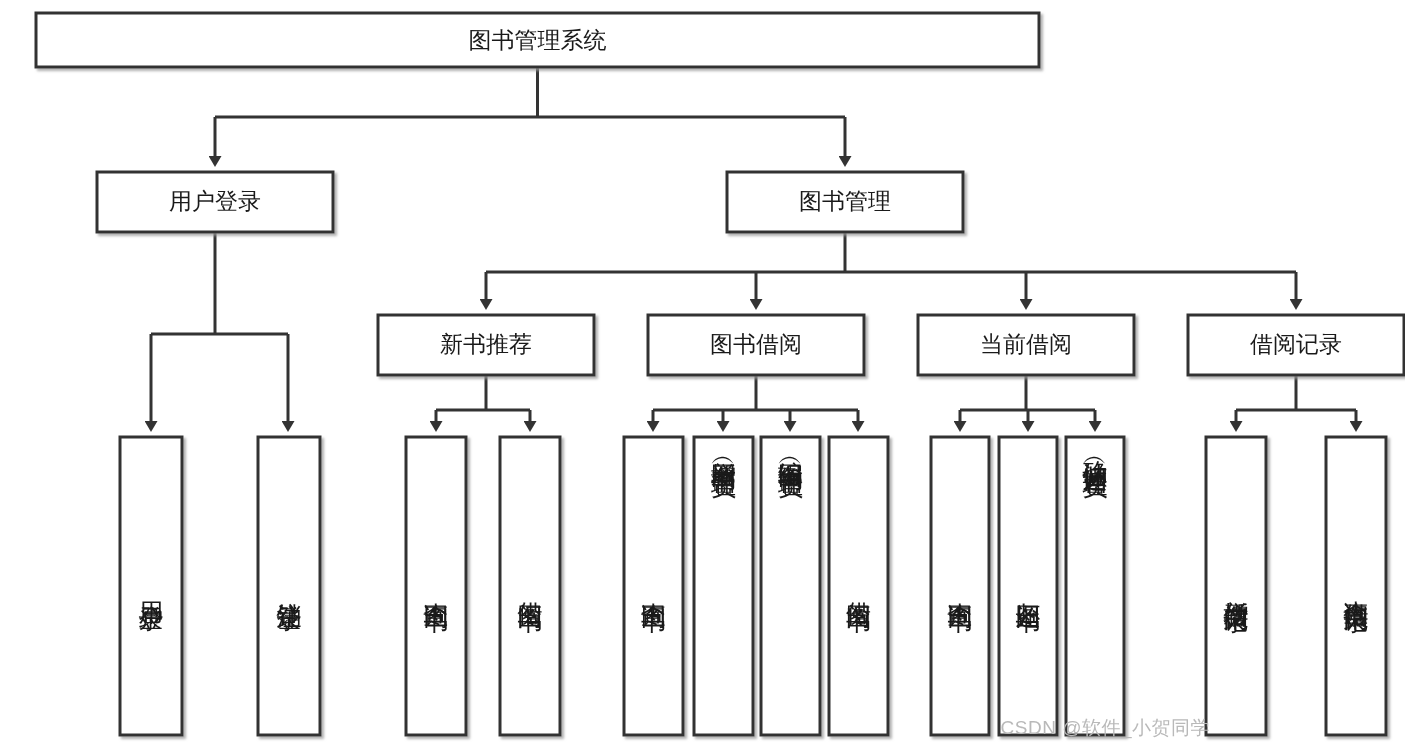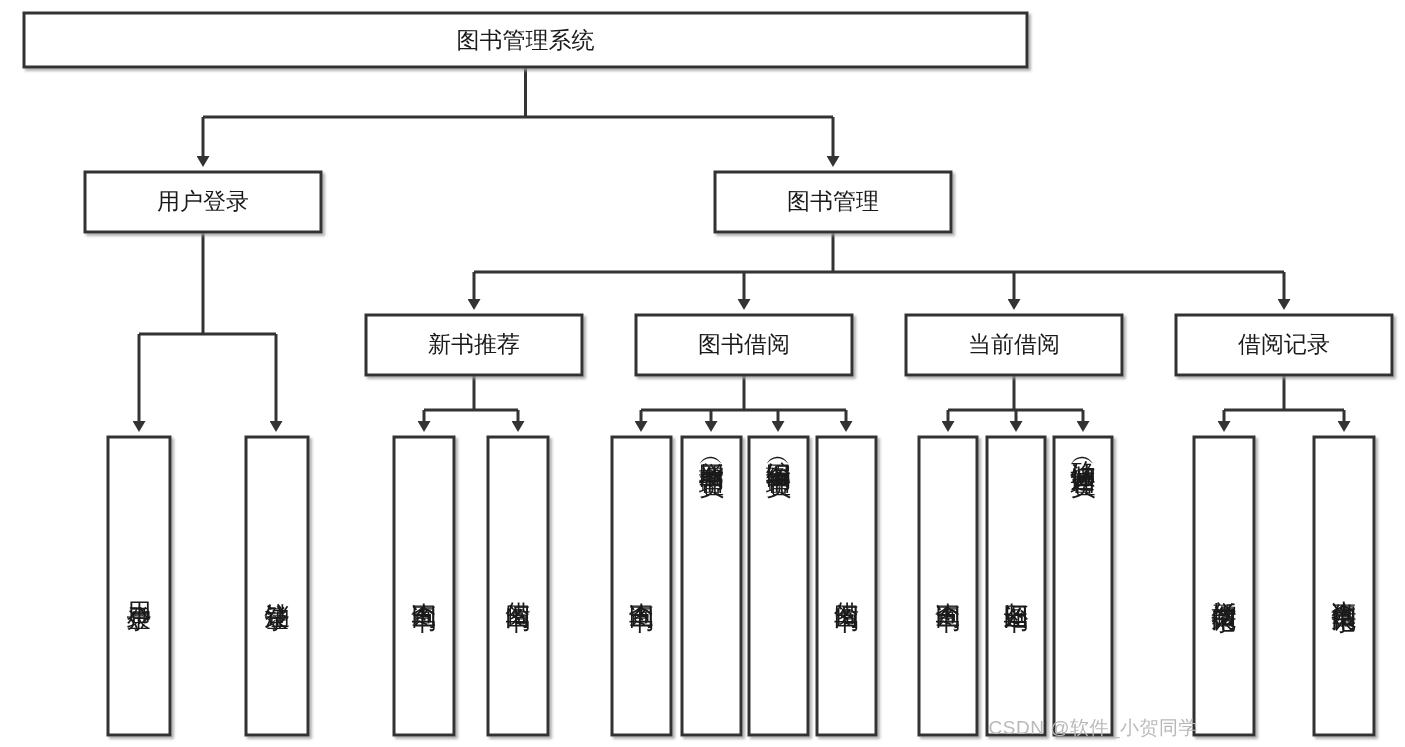--- a/index.html
+++ b/index.html
@@ -10,21 +10,21 @@
   body {
     width: 1405px;
     height: 747px;
     font-family: "Liberation Sans", "DejaVu Sans", sans-serif;
     overflow: hidden;
     position: relative;
   }
   #diagram-root {
     position: absolute;
     top: 0;
-    left: 4px;
+    left: 16px;
     width: 1200px;
     height: 747px;
   }
   svg.flow {
     display: block;
     width: 1405px;
     height: 747px;
   }
   .node-rect {
     fill: #ffffff;

